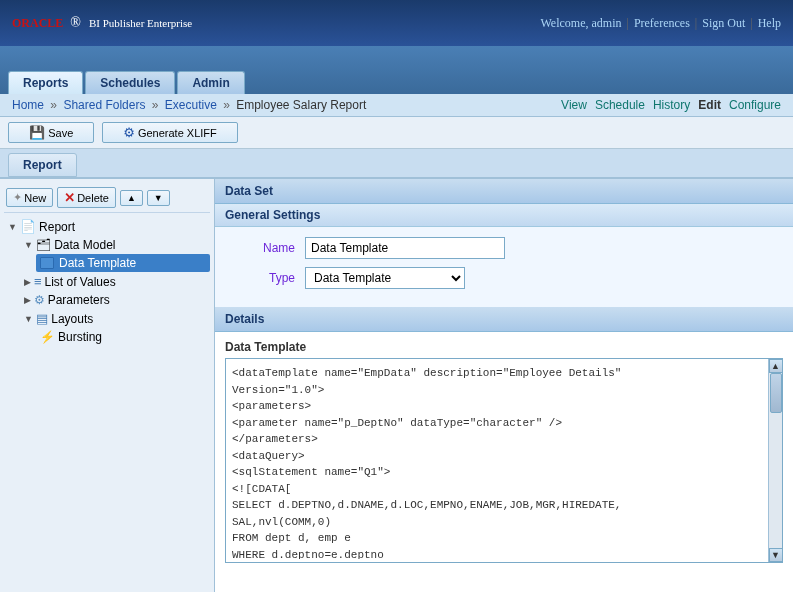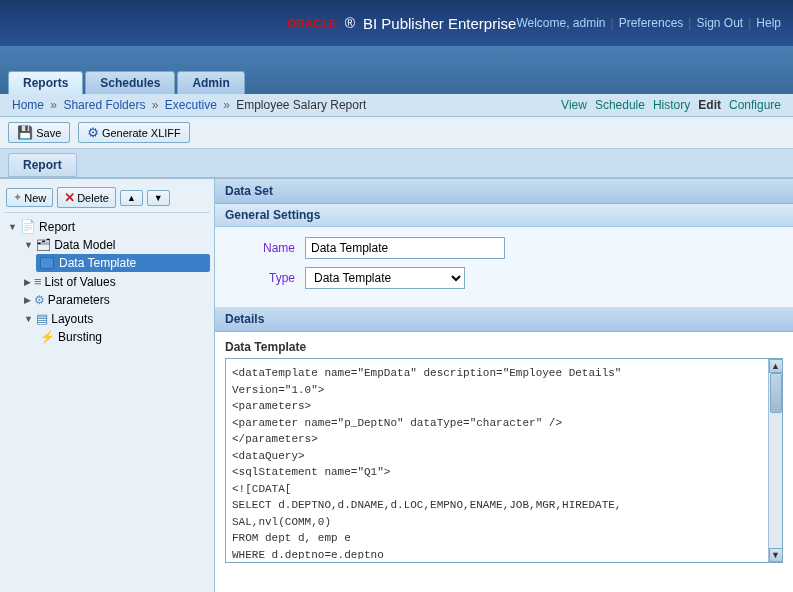--- a/index.html
+++ b/index.html
@@ -4,22 +4,23 @@
   <style>
     * { box-sizing: border-box; margin: 0; padding: 0; }
     body { font-family: Arial, sans-serif; font-size: 12px; background: #d6e4f0; }
 
     
     .header {
       background: linear-gradient(to bottom, #1a3a6b, #2a5298);
       padding: 8px 12px;
       display: flex;
       align-items: center;
-      justify-content: flex-end;
+      justify-content: space-between;
       height: 46px;
+      font-family: Liberation Serif, serif;
     }
     .header-logo {
       display: flex;
       align-items: center;
       gap: 8px;
     }
     .header-right {
       color: white;
       font-size: 12px;
       display: flex;
@@ -83,21 +84,21 @@
     .toolbar {
       background: #e8f0f8;
       padding: 5px 8px;
       display: flex;
       gap: 8px;
       border-bottom: 1px solid #b0c8d8;
     }
     .toolbar-btn {
       background: linear-gradient(to bottom, #f0f6fc, #d8eaf8);
       border: 1px solid #7aaac8;
-      padding: 2px 8px;
+      padding: 2px 20px;
       cursor: pointer;
       font-size: 11px;
       border-radius: 2px;
       display: flex;
       align-items: center;
       gap: 3px;
     }
 
     
     .main-content {
@@ -305,21 +306,21 @@
   </style>
 </head>
 <body>
 
 <div class="header">
   <div class="header-logo">
     <div>
       <span class="oracle-red">ORACLE</span>
       <span style="color:white;font-size:14px;margin-left:4px;">®</span>
     </div>
-    <div style="color:white;font-size:15px;">BI Publisher Enterprise</div>
+    <div style="color:white;font-size:11px;">BI Publisher Enterprise</div>
   </div>
   <div class="header-right">
     <span class="welcome-text">Welcome, admin</span>
     <span class="divider-v">|</span>
     <a>Preferences</a>
     <span class="divider-v">|</span>
     <a>Sign Out</a>
     <span class="divider-v">|</span>
     <a>Help</a>
   </div>

